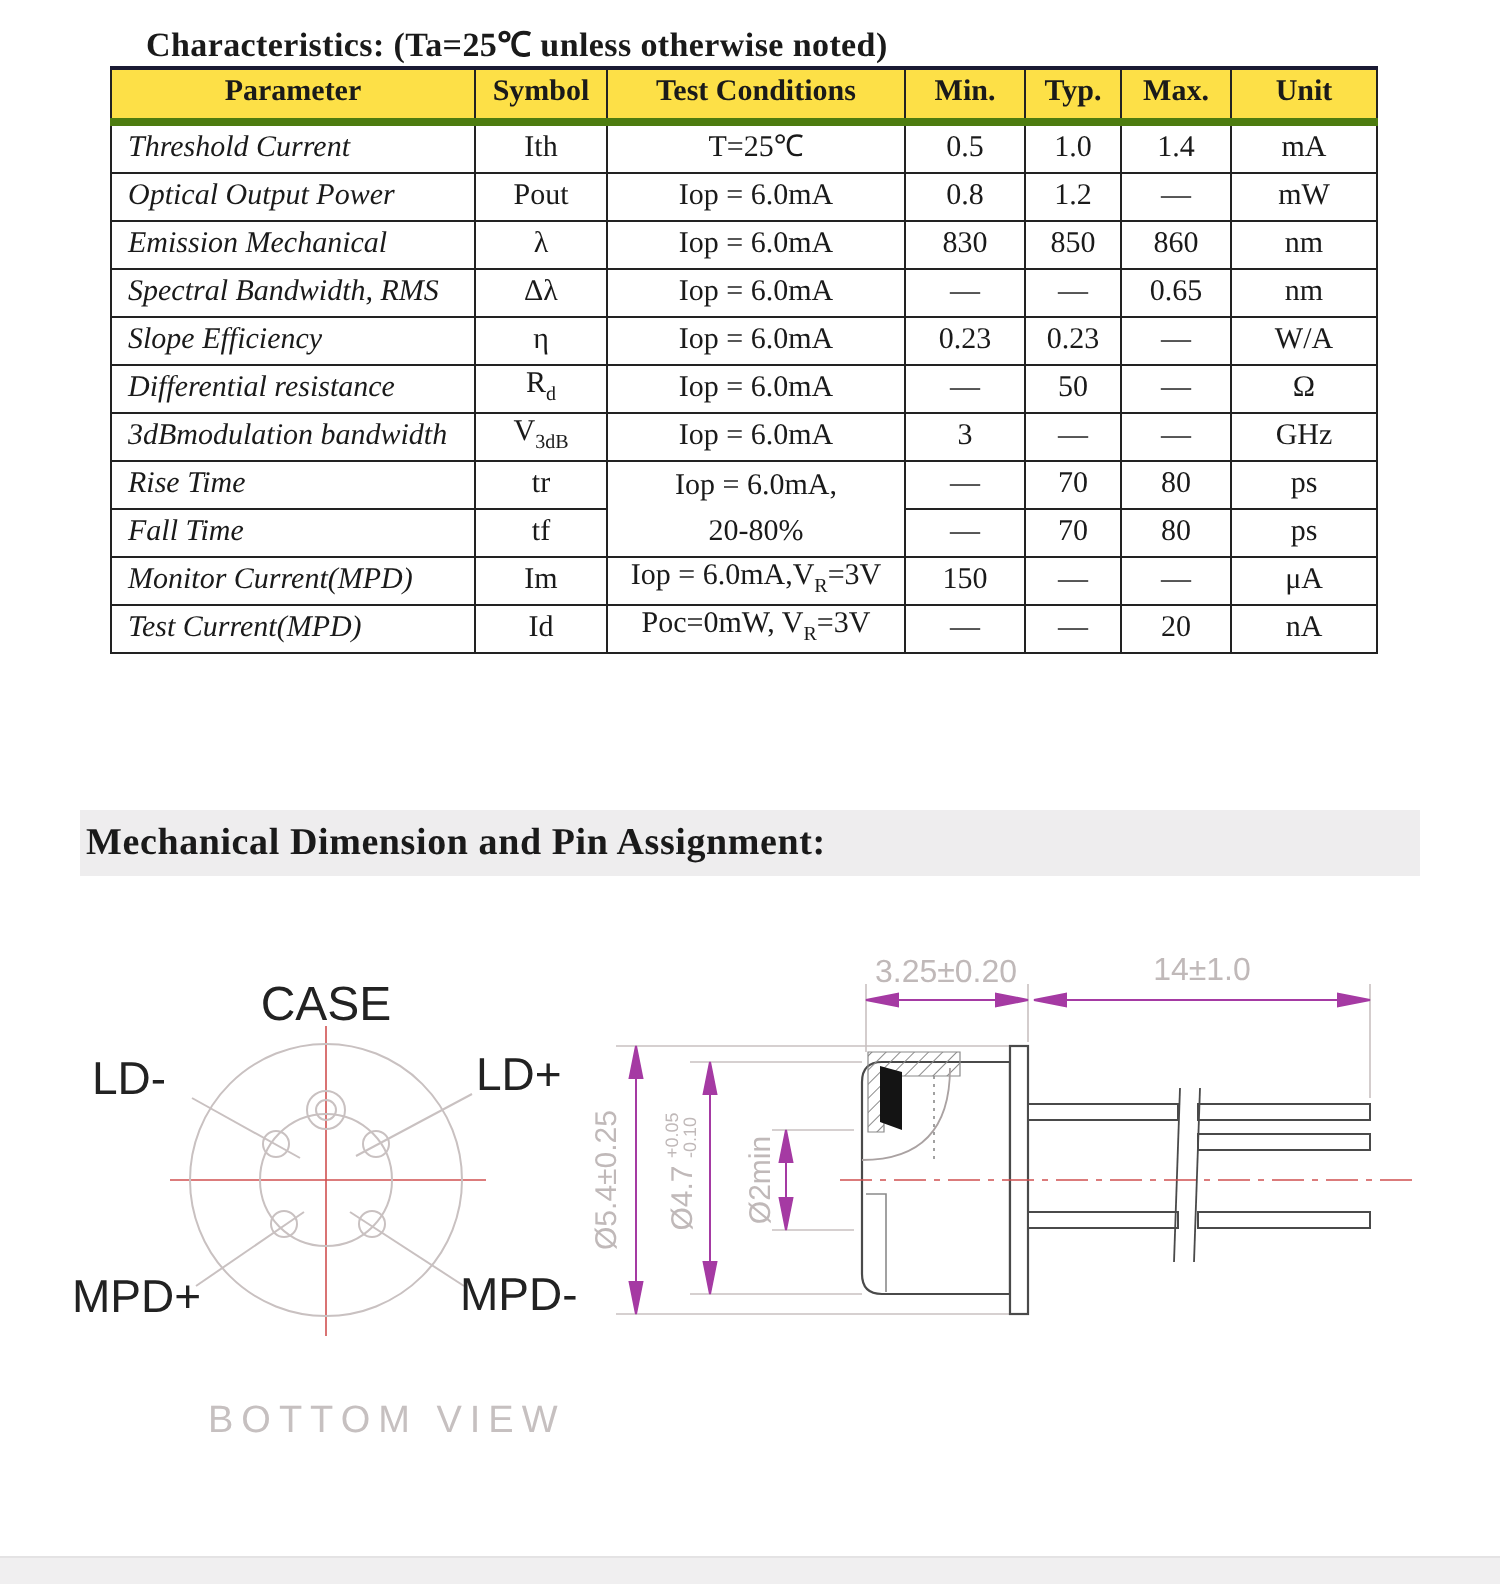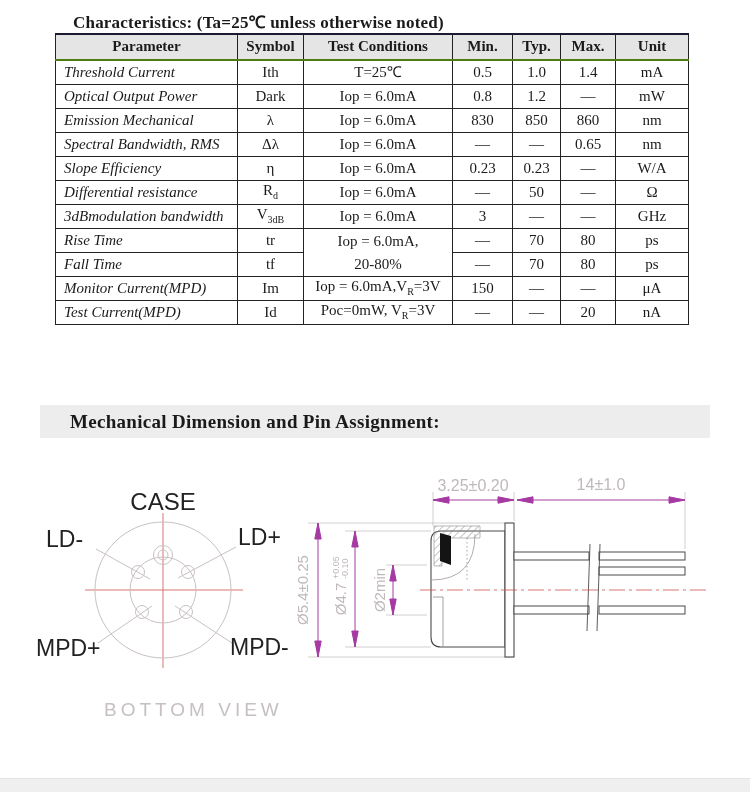--- a/index.html
+++ b/index.html
@@ -16,33 +16,33 @@
   table.chars{
     position:absolute;left:55px;top:33px;width:633px;
     border-collapse:collapse;table-layout:fixed;
     font-size:15px;line-height:1.05;
   }
   table.chars th, table.chars td{
     border:1px solid #222;height:23px;padding:0 2px;text-align:center;
     overflow:hidden;white-space:nowrap;
   }
   table.chars th{
-    background:#e5e5e5;font-weight:bold;height:24px;
-    border-top:2px solid #1a1a33;border-bottom:2px solid #4d7c0f;
+    background:#fde047;font-weight:bold;height:24px;
+    border-top:2px solid #1a1a33;border-bottom:4px solid #4d7c0f;
   }
   table.chars td.c-param{text-align:left;padding-left:8px;font-style:italic;}
   table.chars sub{font-size:10px;}
   table.chars td.c-cond2 div{line-height:23px;}
   
   .section-band{
     position:absolute;left:40px;top:405px;width:670px;height:33px;
     background:#eeedee;display:flex;align-items:center;
   }
   .section-band .txt{
-    font-size:19px;font-weight:bold;padding-left:30px;letter-spacing:.3px;
+    font-size:19px;font-weight:bold;padding-left:3px;letter-spacing:.3px;
   }
   
   svg.mech{position:absolute;left:0;top:450px;}
   .pinlabel{font-family:"Liberation Sans",sans-serif;font-size:23px;fill:#222;}
   .caselabel{font-family:"Liberation Sans",sans-serif;font-size:24px;fill:#222;}
   .bottomview{font-family:"Liberation Sans",sans-serif;font-size:19px;fill:#c6c0c0;letter-spacing:4px;}
   .dimtext{font-family:"Liberation Sans",sans-serif;font-size:16px;fill:#c0b9b9;}
   .dimtext-v{font-family:"Liberation Sans",sans-serif;font-size:15px;fill:#c0b9b9;}
   .dimtext-s{font-family:"Liberation Sans",sans-serif;font-size:9px;fill:#c0b9b9;}
   
@@ -82,21 +82,21 @@
       <td class="c-param">Threshold Current</td>
       <td><span>Ith</span></td>
       <td><span>T=25℃</span></td>
       <td>0.5</td>
       <td>1.0</td>
       <td>1.4</td>
       <td>mA</td>
     </tr>
     <tr>
       <td class="c-param">Optical Output Power</td>
-      <td><span>Dark</span></td>
+      <td><span>Pout</span></td>
       <td><span>Iop = 6.0mA</span></td>
       <td>0.8</td>
       <td>1.2</td>
       <td>—</td>
       <td>mW</td>
     </tr>
     <tr>
       <td class="c-param">Emission Mechanical</td>
       <td><span>λ</span></td>
       <td><span>Iop = 6.0mA</span></td>

